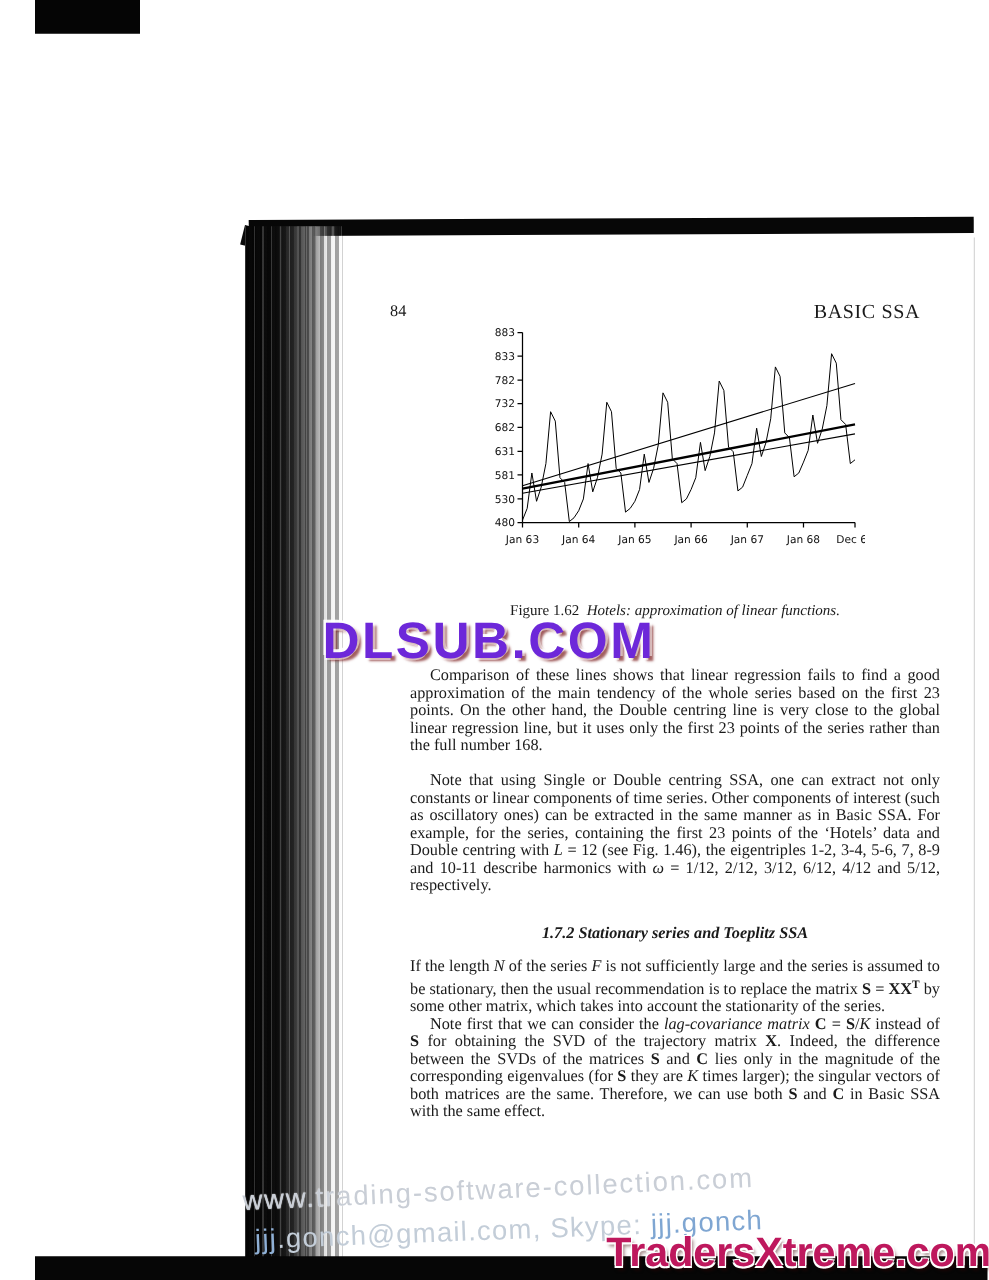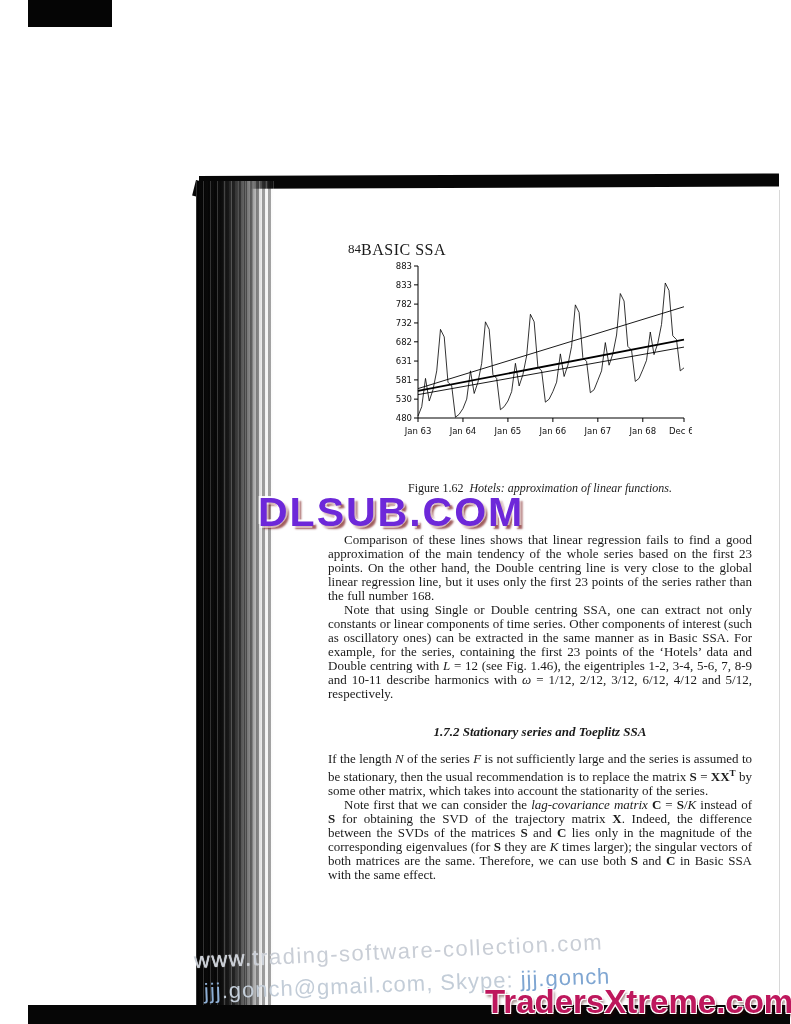--- a/index.html
+++ b/index.html
@@ -30,31 +30,31 @@
   .wm-trading{position:absolute;left:194px;top:948px;font-family:"Liberation Sans","DejaVu Sans",sans-serif;
            font-size:22px;letter-spacing:1.5px;color:#c9ced6;transform:rotate(-2.6deg);
            transform-origin:left center;z-index:35;text-shadow:0 0 1px #ffffff;}
   .wm-contact{position:absolute;left:204px;top:979px;font-family:"Liberation Sans","DejaVu Sans",sans-serif;
            font-size:22px;letter-spacing:1px;transform:rotate(-2.2deg);transform-origin:left center;z-index:35;}
   .wm-traders{position:absolute;left:485px;top:983px;font-family:"Liberation Sans","DejaVu Sans",sans-serif;
            font-weight:bold;font-size:33px;color:#be185d;z-index:40;
            text-shadow:1px 1px 0 #fff,-1px -1px 0 #fff,1px -1px 0 #fff,-1px 1px 0 #fff,2px 3px 3px rgba(60,0,0,0.5);}
 
   
-  .pg-header{position:absolute;left:348px;top:241px;width:424px;display:flex;
-             font-size:13px;}
+  .pg-header{position:absolute;left:312px;top:241px;width:424px;display:flex;
+             justify-content:space-between;font-size:13px;}
   .running-head{letter-spacing:0.5px;font-size:16px;}
   .chart-wrap{position:absolute;left:380px;top:256px;}
   svg text{font-family:"DejaVu Sans","Liberation Sans",sans-serif;fill:#111;}
   .fig-caption{position:absolute;left:328px;top:481px;width:424px;text-align:center;font-size:12px;}
   .fig-caption .cap-it{font-style:italic;}
   .body-text{position:absolute;left:328px;top:533px;width:424px;font-size:13px;line-height:14px;
              text-align:justify;}
   .body-text p{margin:0;text-indent:16px;}
-  .body-text p.gap{}
+  .body-text p.gap{margin-top:14px;}
   .body-text p.noindent{text-indent:0;}
   .body-text h3{font-size:13px;font-style:italic;font-weight:bold;margin:24px 0 13px 0;text-align:center;}
 </style>
 </head>
 <body>
 
 <div class="canvas">
 
   <div class="corner-block"></div>
   <div class="scan-top-bar"></div>

